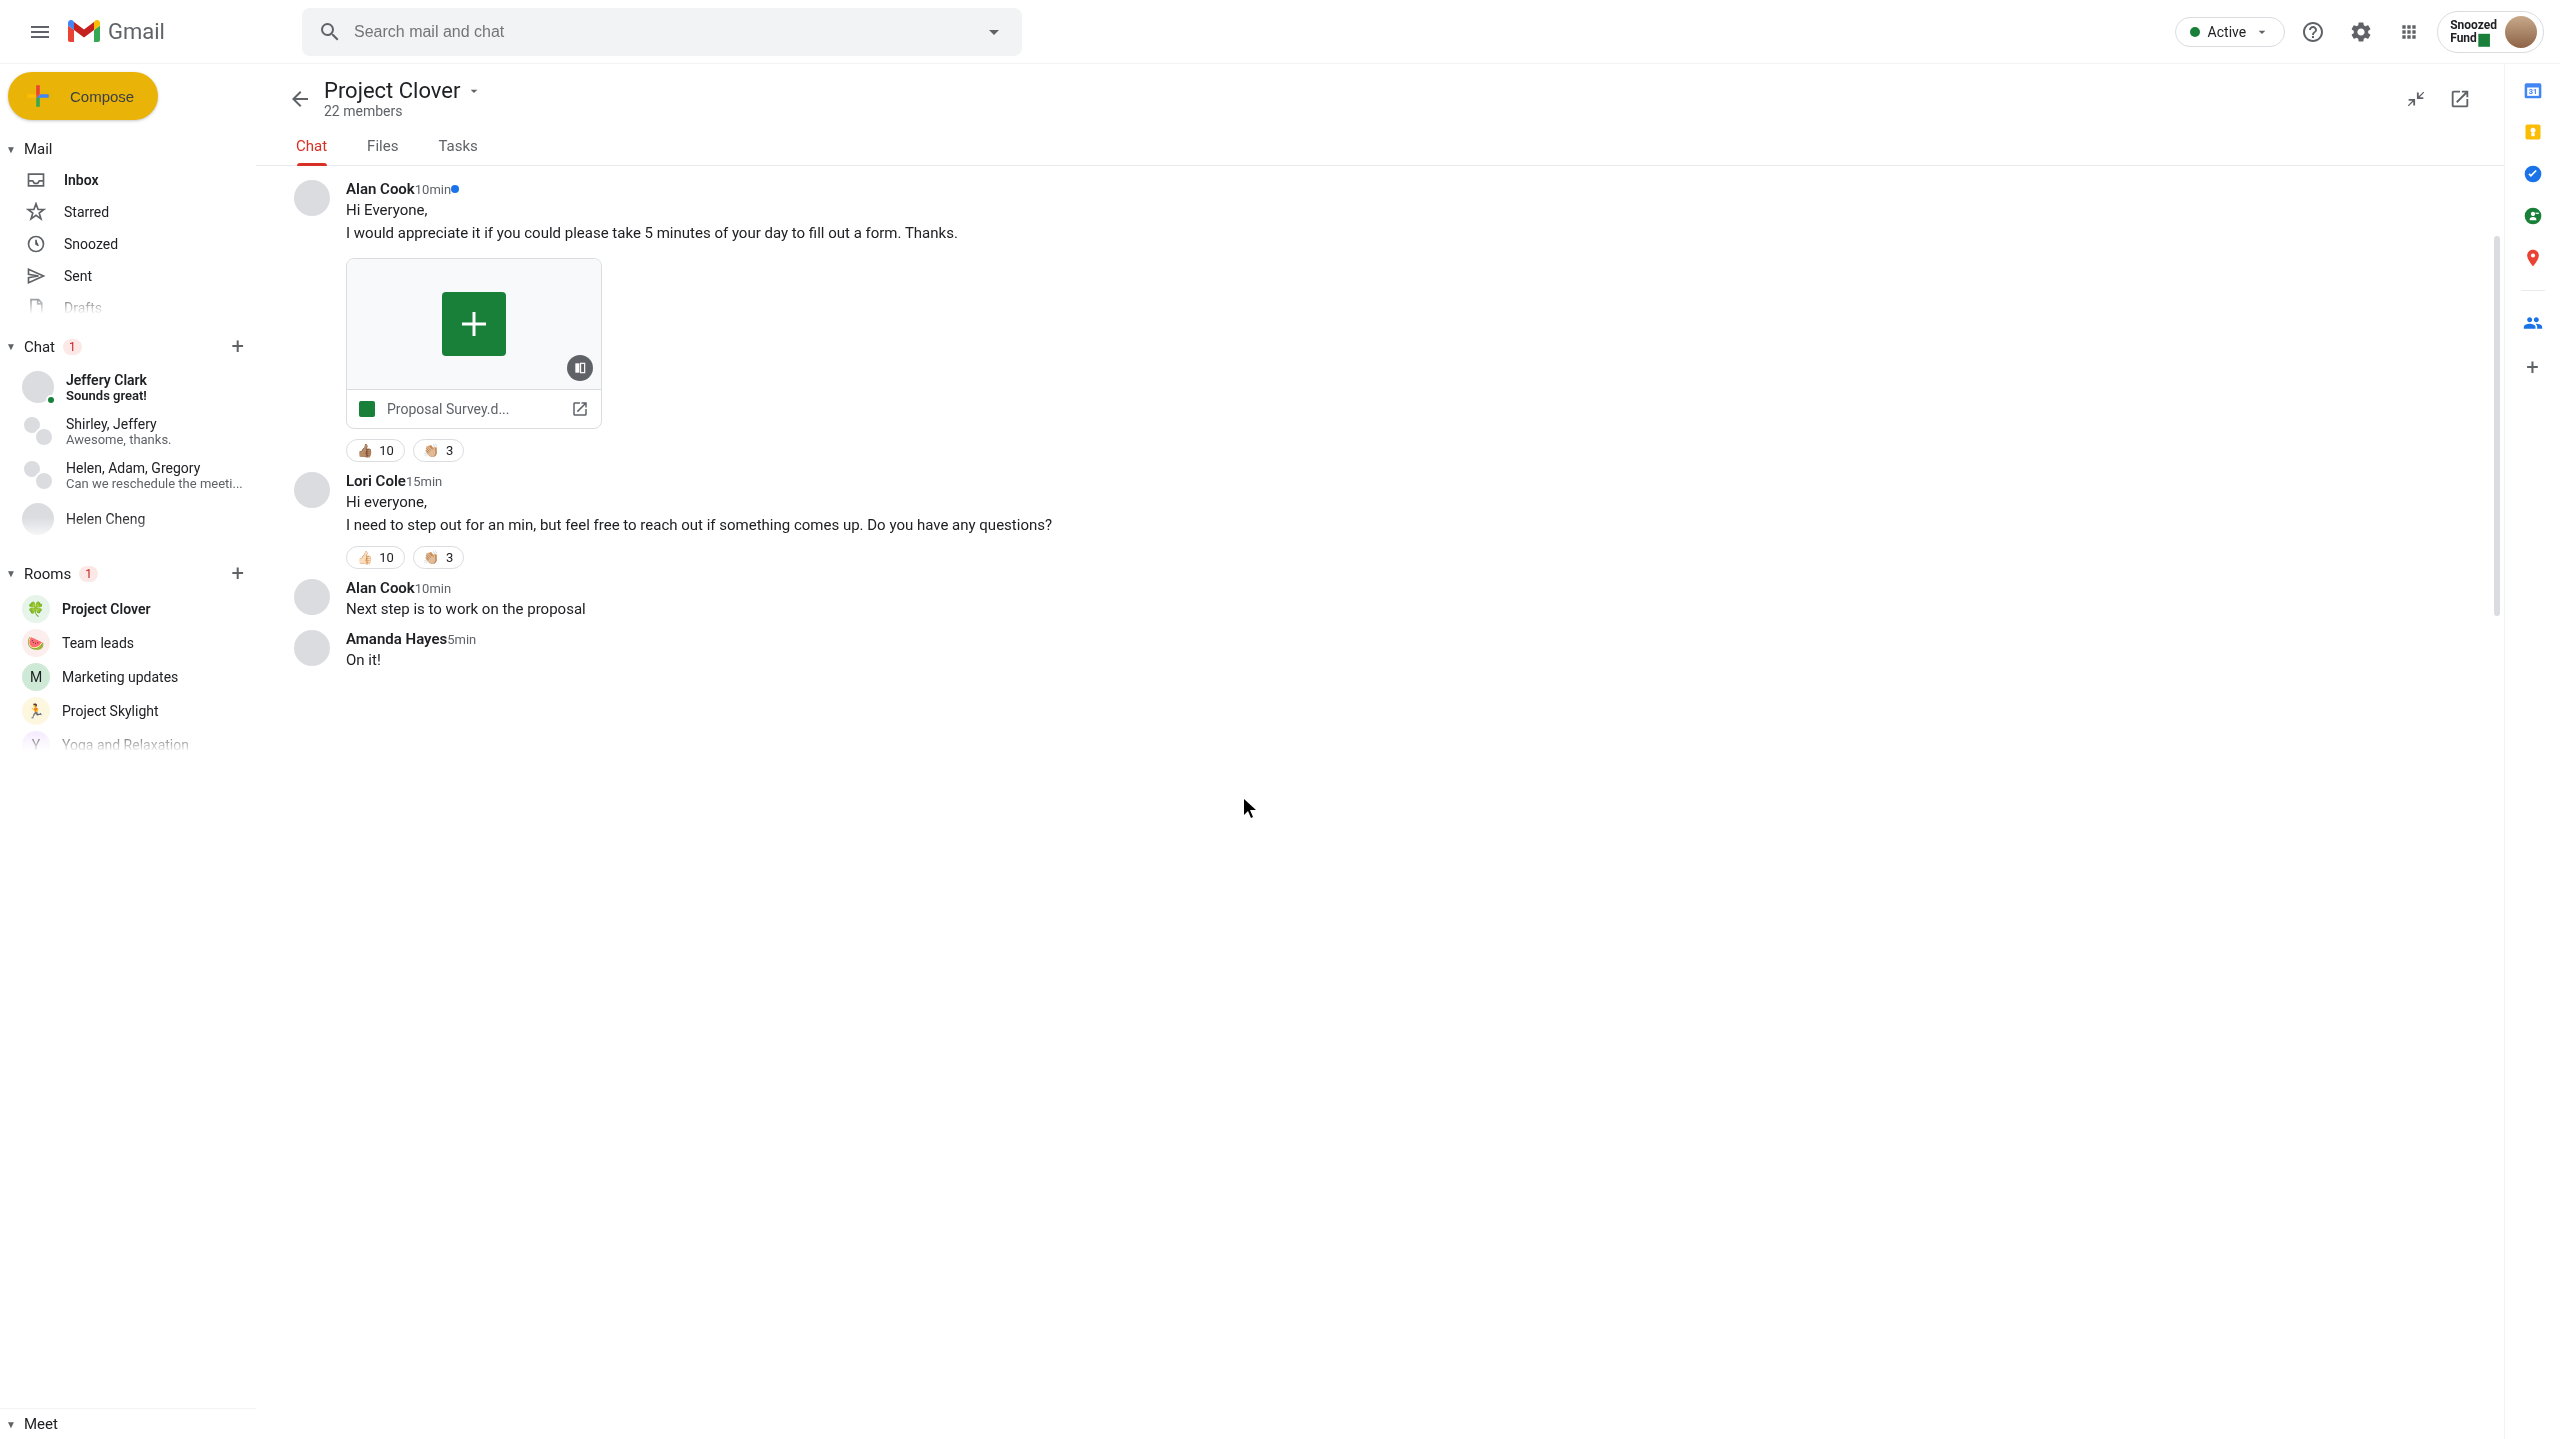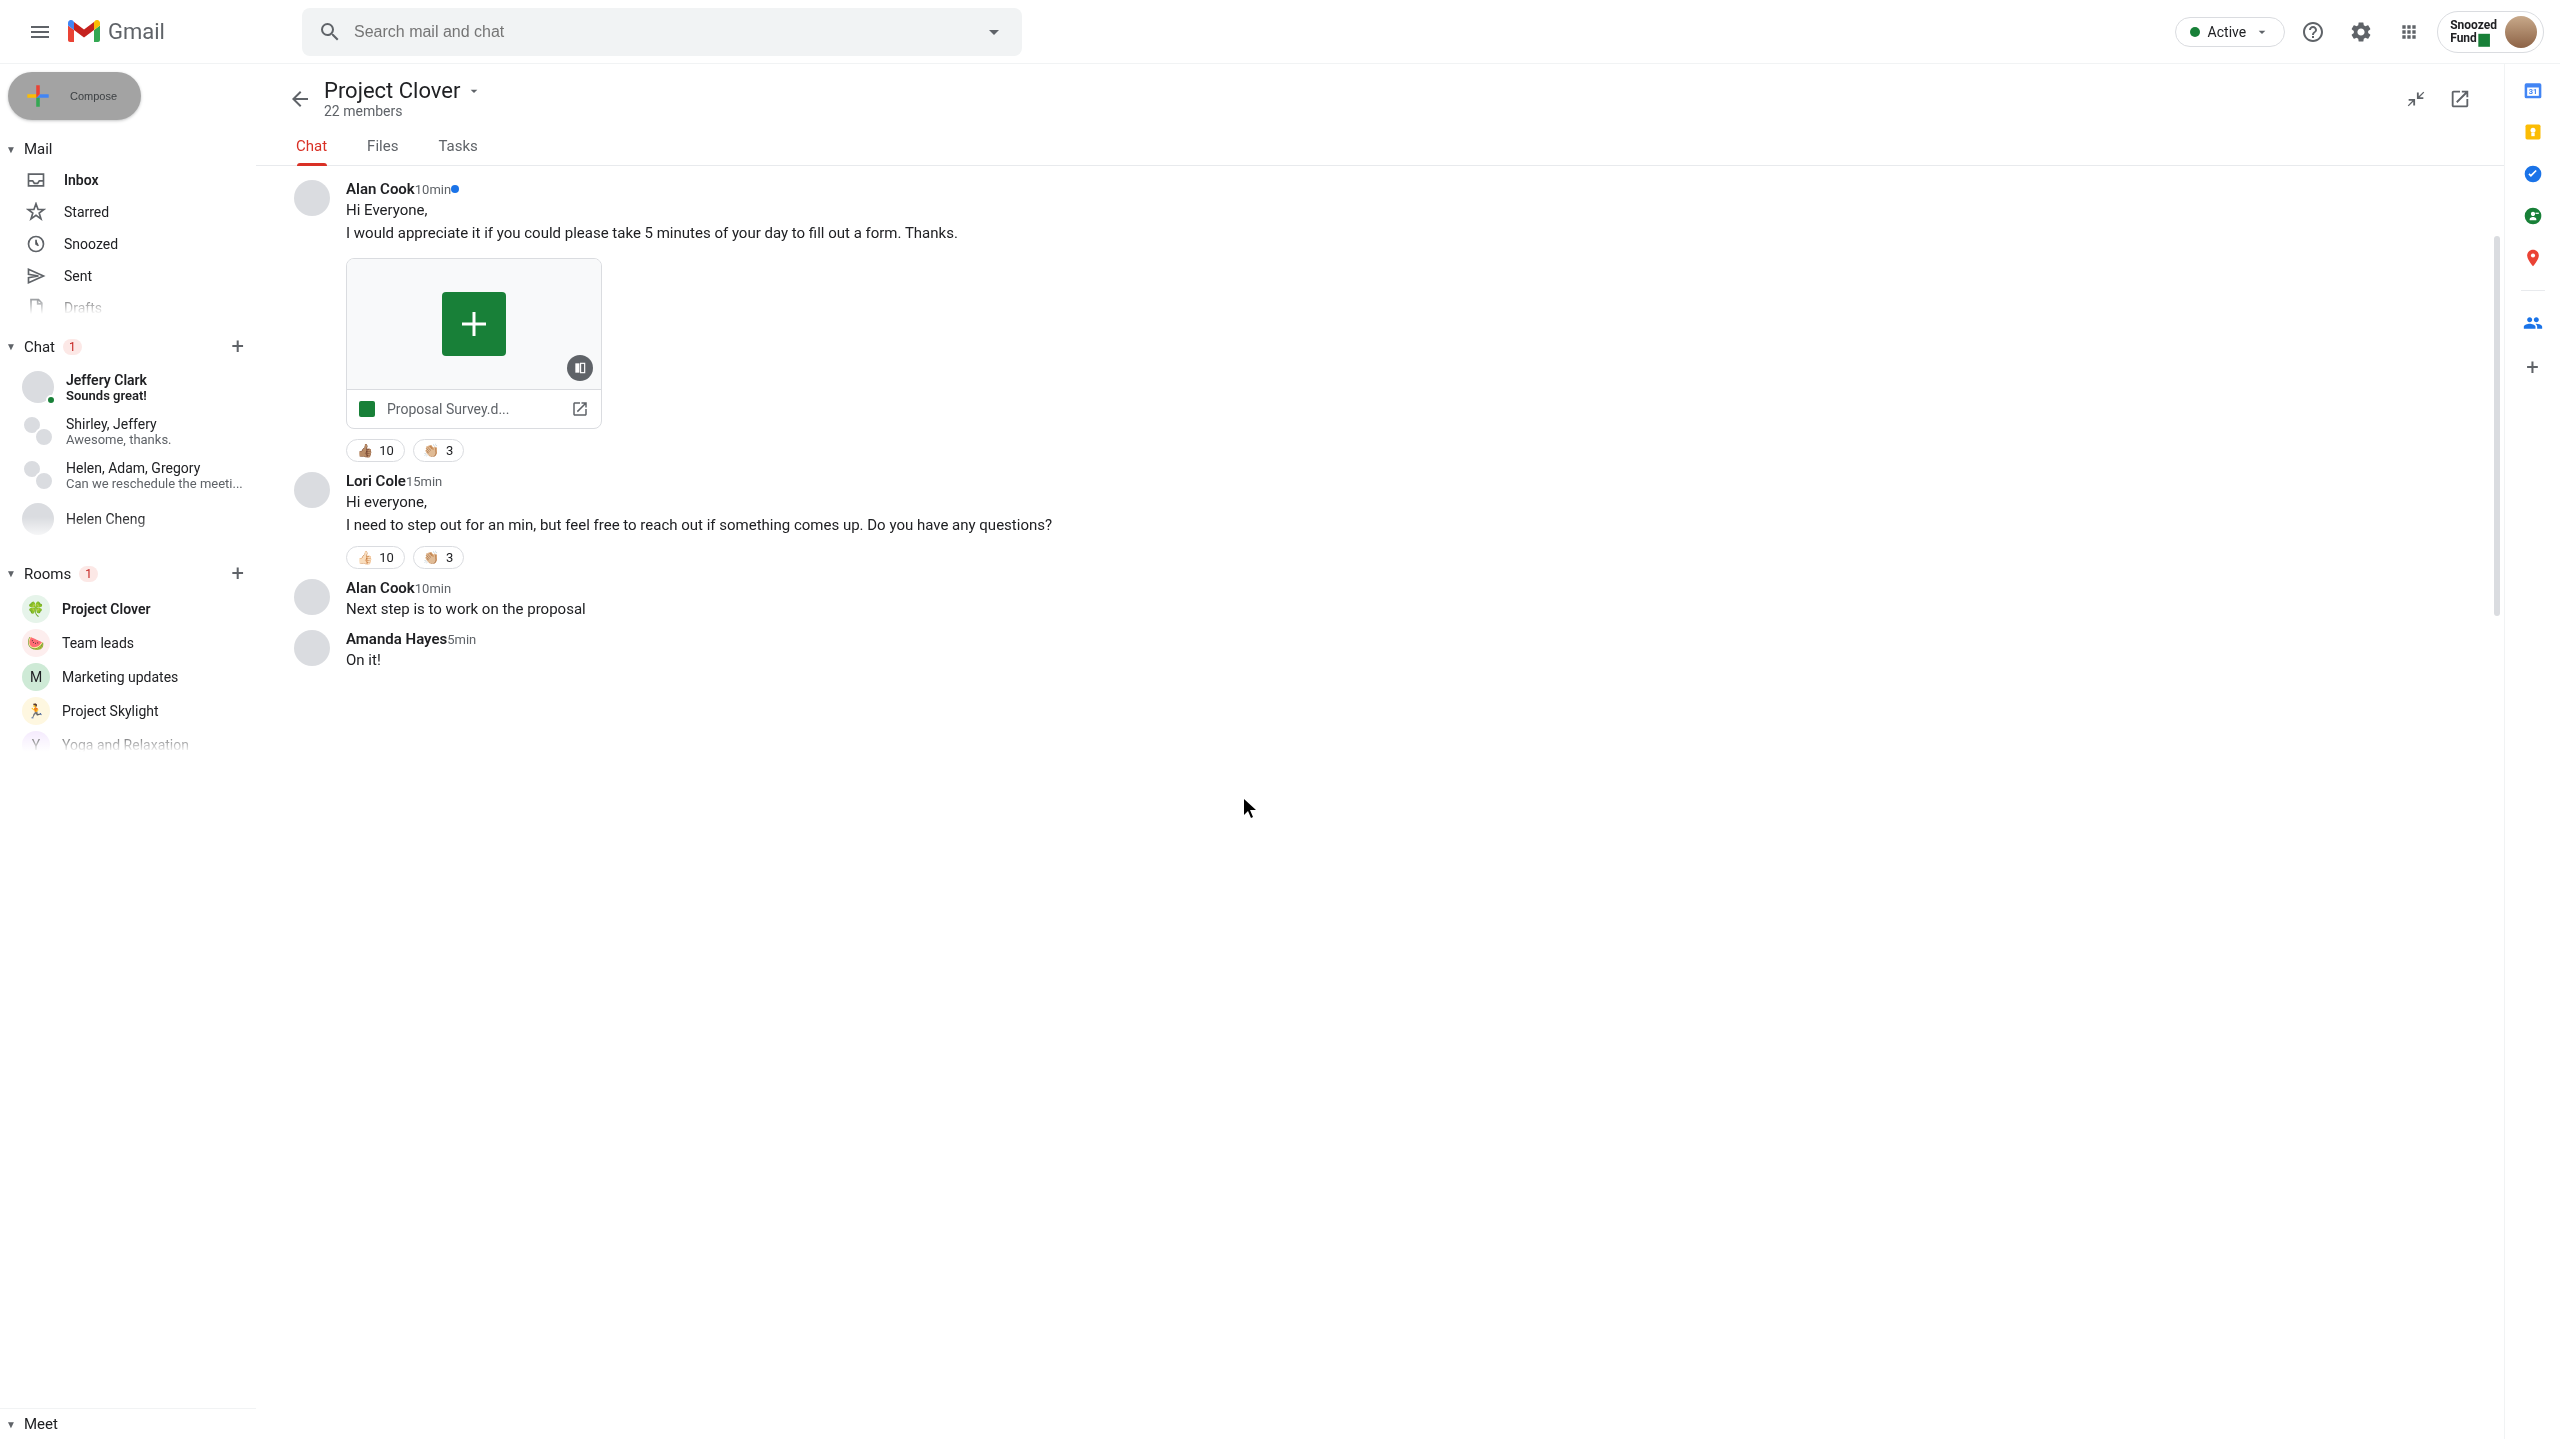--- a/index.html
+++ b/index.html
@@ -21,21 +21,21 @@
 .icon-btn { width: 40px; height: 40px; display: flex; align-items: center; justify-content: center; border-radius: 50%; cursor: pointer; color: #5f6368; }
 .org-badge { display: flex; align-items: center; gap: 8px; border: 1px solid #dadce0; border-radius: 24px; padding: 4px 6px 4px 12px; }
 .org-text { font-weight: 700; font-size: 12px; line-height: 1; }
 .avatar-img { width: 32px; height: 32px; border-radius: 50%; background: linear-gradient(#c8a98a,#8d6346); }
 
 
 .body { flex: 1; display: flex; overflow: hidden; }
 
 
 .sidebar { width: 256px; display: flex; flex-direction: column; padding-top: 8px; overflow: hidden; }
-.compose-btn { display: flex; align-items: center; gap: 16px; background: #a3a3a3; border: none; box-shadow: 0 1px 3px rgba(60,64,67,.3); border-radius: 24px; padding: 0 24px 0 14px; height: 48px; margin-left: 8px; width: fit-content; cursor: pointer; font-size: 11px; color: #3c4043; }
+.compose-btn { display: flex; align-items: center; gap: 16px; background: #eab308; border: none; box-shadow: 0 1px 3px rgba(60,64,67,.3); border-radius: 24px; padding: 0 24px 0 14px; height: 48px; margin-left: 8px; width: fit-content; cursor: pointer; font-size: 15px; color: #3c4043; }
 .section-header { display: flex; align-items: center; padding: 6px 12px 6px 6px; margin-top: 14px; cursor: pointer; }
 .section-caret { color: #5f6368; font-size: 10px; margin-right: 8px; }
 .section-title { font-size: 15px; color: #202124; }
 .section-badge { background: #fce8e6; color: #c5221f; font-size: 12px; border-radius: 10px; padding: 1px 6px; margin-left: 8px; }
 .section-add { margin-left: auto; color: #5f6368; font-size: 22px; }
 .nav-list { list-style: none; }
 .nav-item { display: flex; align-items: center; gap: 18px; padding: 6px 12px 6px 26px; border-radius: 0 16px 16px 0; cursor: pointer; height: 32px; }
 .nav-item .lbl { color: #202124; }
 .nav-item.bold .lbl { font-weight: 600; }
 .nav-icon { width: 20px; height: 20px; color: #5f6368; display:flex; align-items:center; justify-content:center;}

